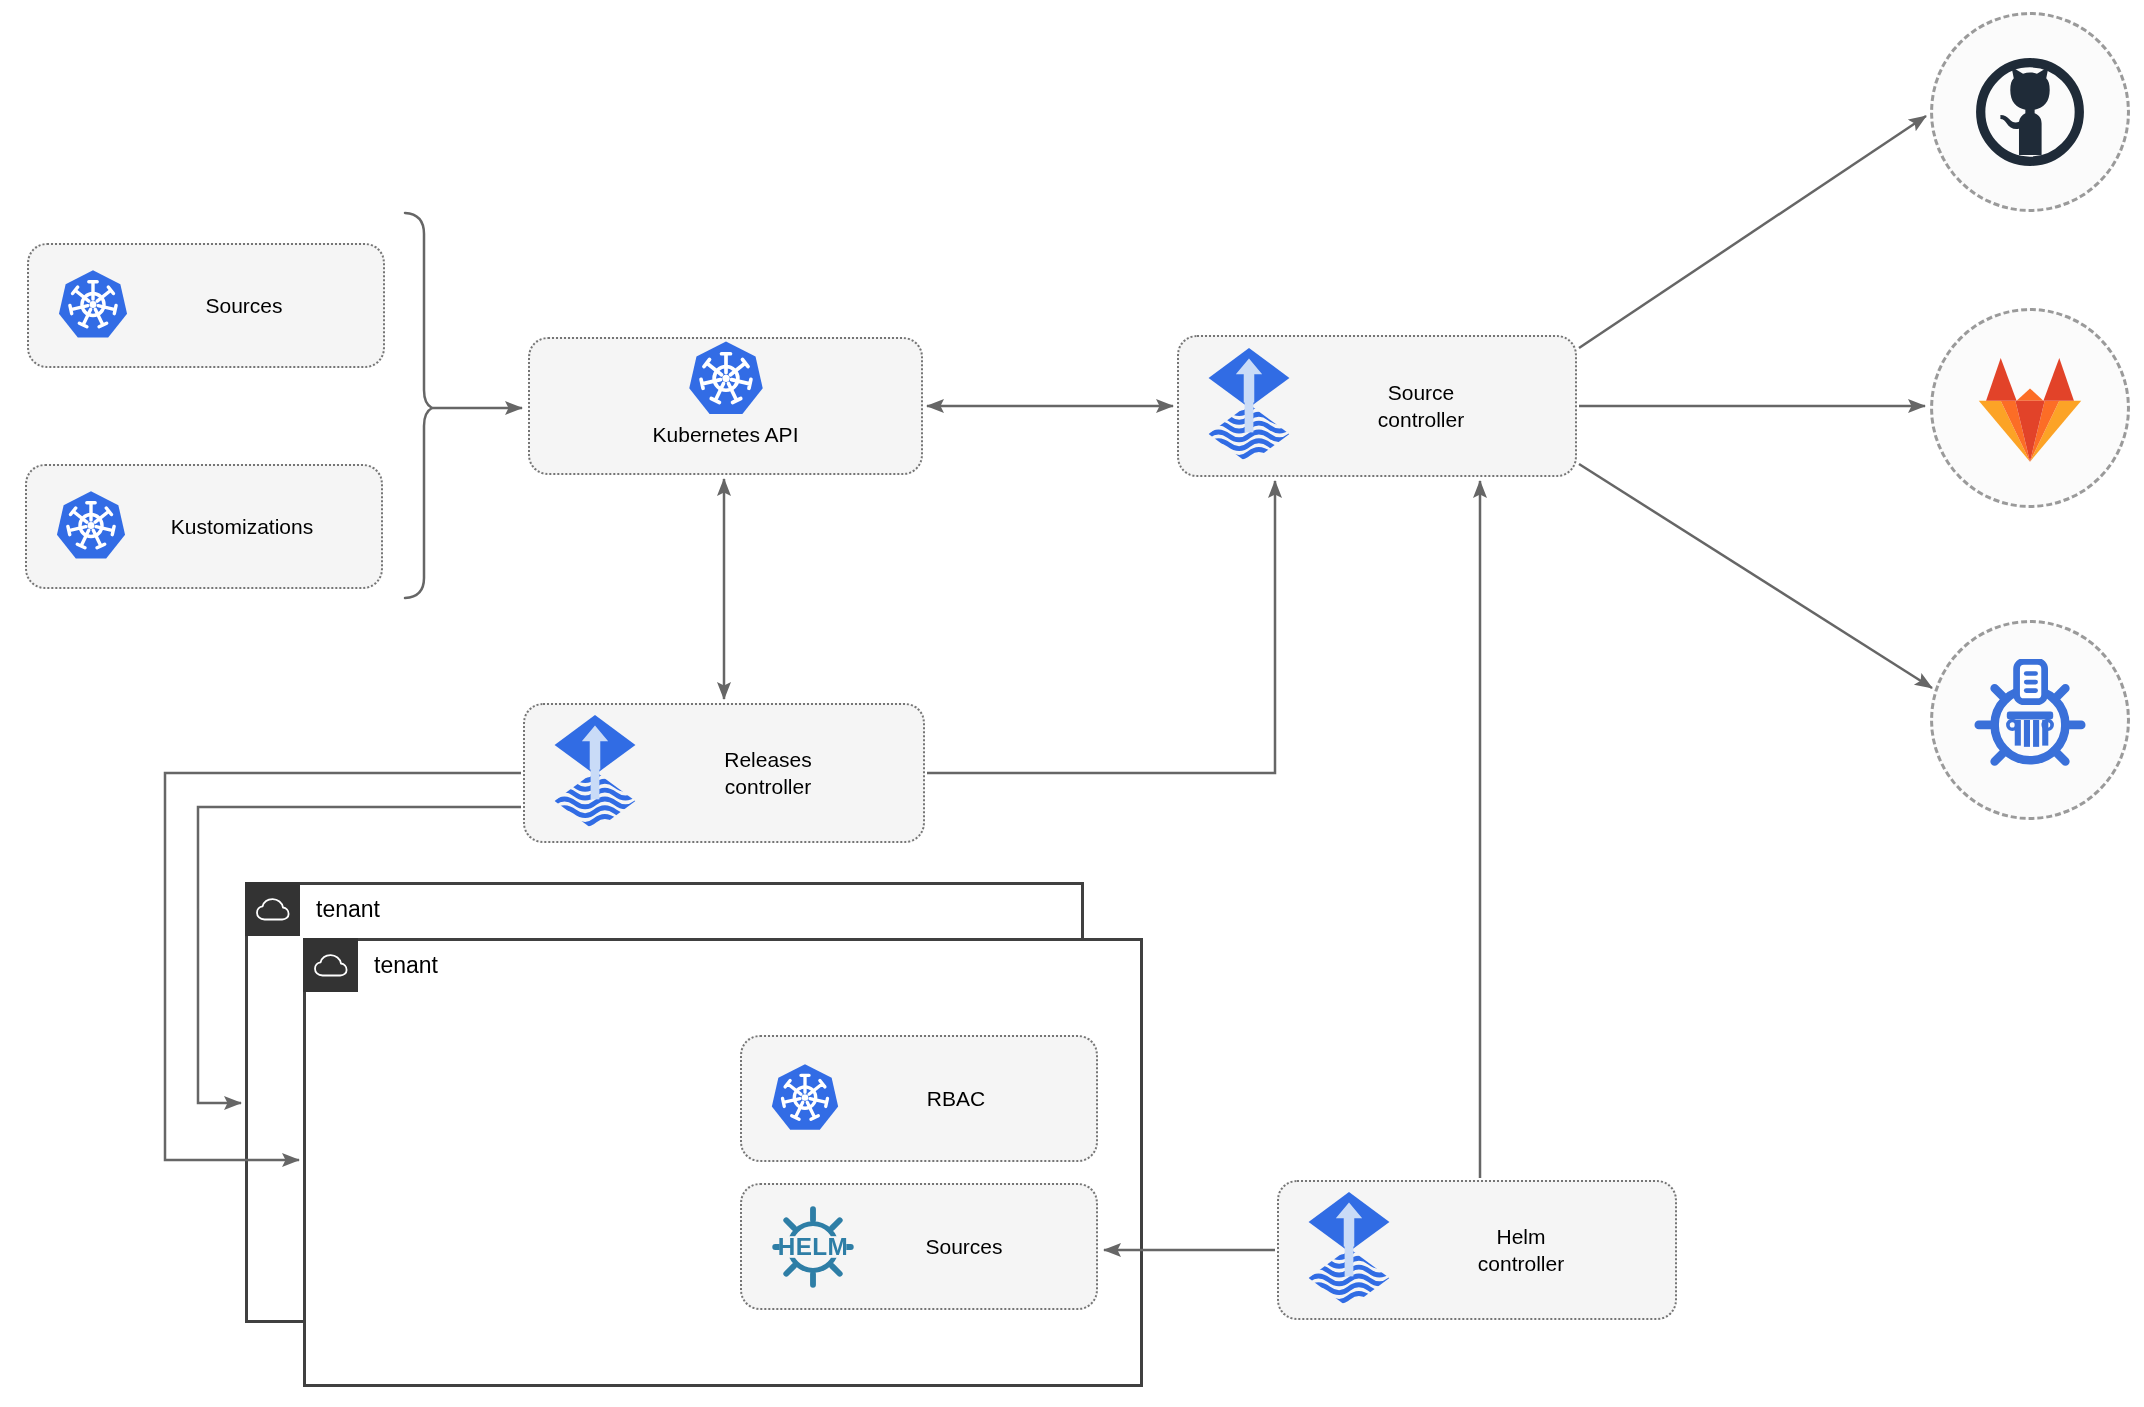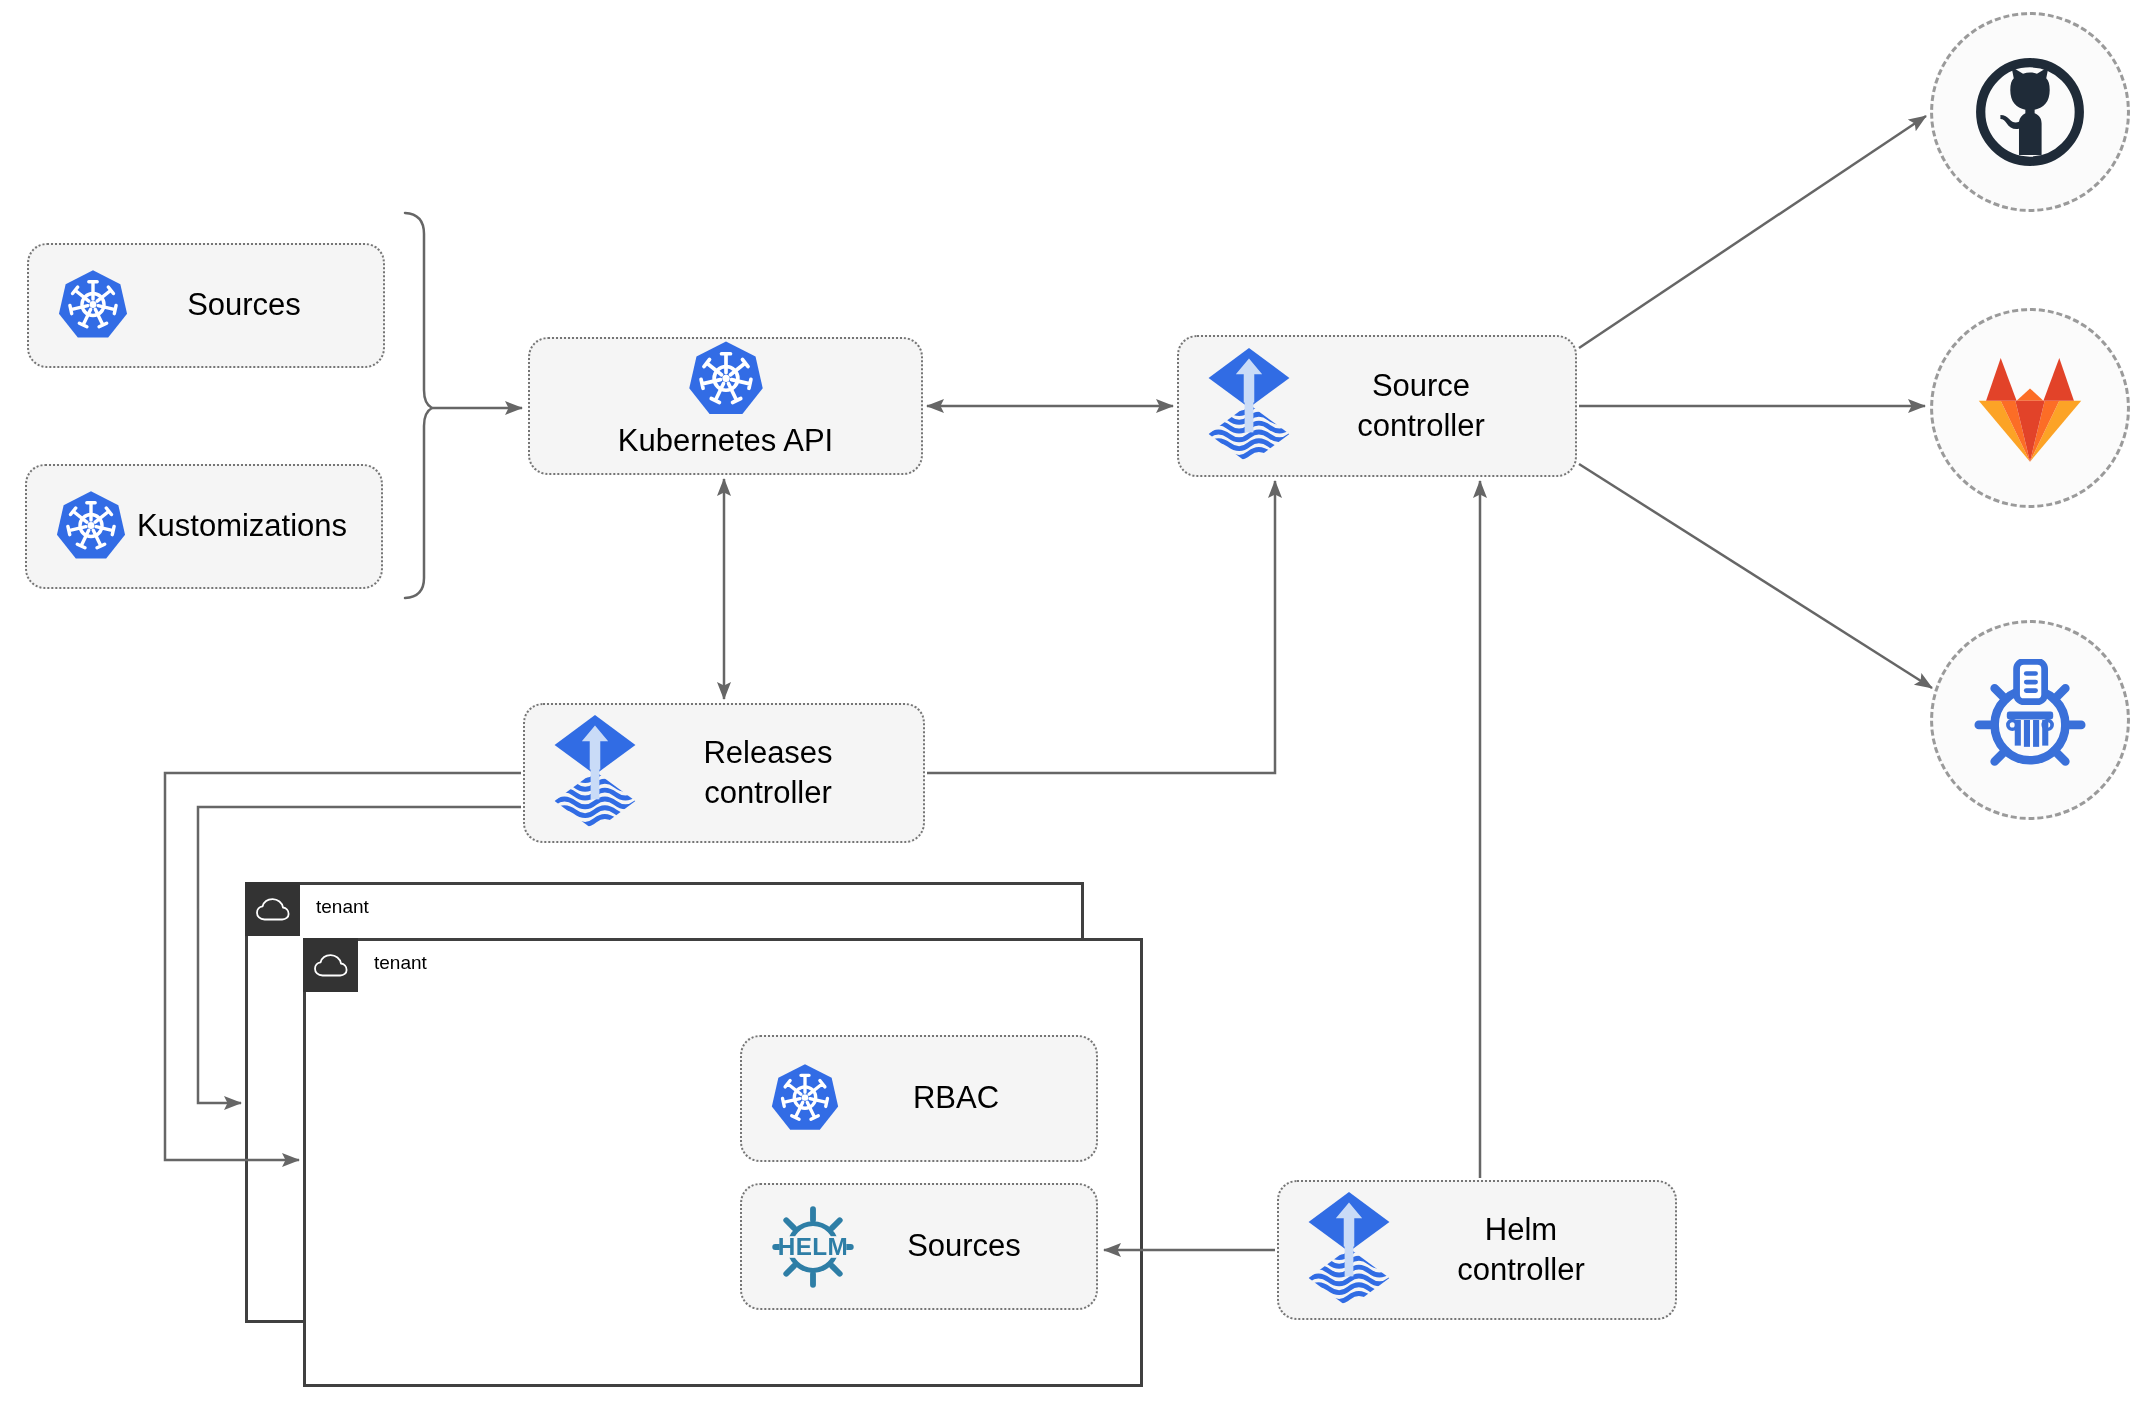--- a/index.html
+++ b/index.html
@@ -1,31 +1,31 @@
 <!DOCTYPE html>
 <html><head>
 <meta charset="utf-8">
 <style>
   html,body{margin:0;padding:0;background:#ffffff;}
   body{font-family:"Liberation Sans", sans-serif;}
   #stage{position:relative;width:2144px;height:1407px;background:#ffffff;overflow:hidden;}
 
   .node{position:absolute;box-sizing:border-box;background:#F5F5F5;border:2px dotted #757575;
         border-radius:20px;display:flex;align-items:center;padding:0 26px;z-index:2;}
-  .node .lbl{flex:1;text-align:center;font-size:31px;color:#000;white-space:pre-line;line-height:1.3;}
+  .node .lbl{flex:1;text-align:center;font-size:21px;color:#000;white-space:pre-line;line-height:1.3;}
   .node svg.icon{flex:0 0 auto;}
 
   .circle{position:absolute;width:200px;height:200px;box-sizing:border-box;border-radius:50%;
           border:3px dashed #9a9a9a;background:#FBFBFB;display:flex;align-items:center;
           justify-content:center;z-index:2;}
 
   .tenant{position:absolute;box-sizing:border-box;background:#ffffff;border:3px solid #404040;z-index:1;}
   .tenant .tab{position:absolute;top:-3px;left:-3px;width:55px;height:54px;background:#333333;
                display:flex;align-items:center;justify-content:center;}
-  .tenant .tlabel{position:absolute;top:11px;left:68px;font-size:19px;color:#000;}
+  .tenant .tlabel{position:absolute;top:11px;left:68px;font-size:23px;color:#000;}
 
   .leaf{z-index:3;}
   #overlay{position:absolute;left:0;top:0;z-index:4;pointer-events:none;}
 </style>
 </head>
 <body>
 
 <div id="stage">
 
   <svg width="0" height="0" style="position:absolute" aria-hidden="true">

